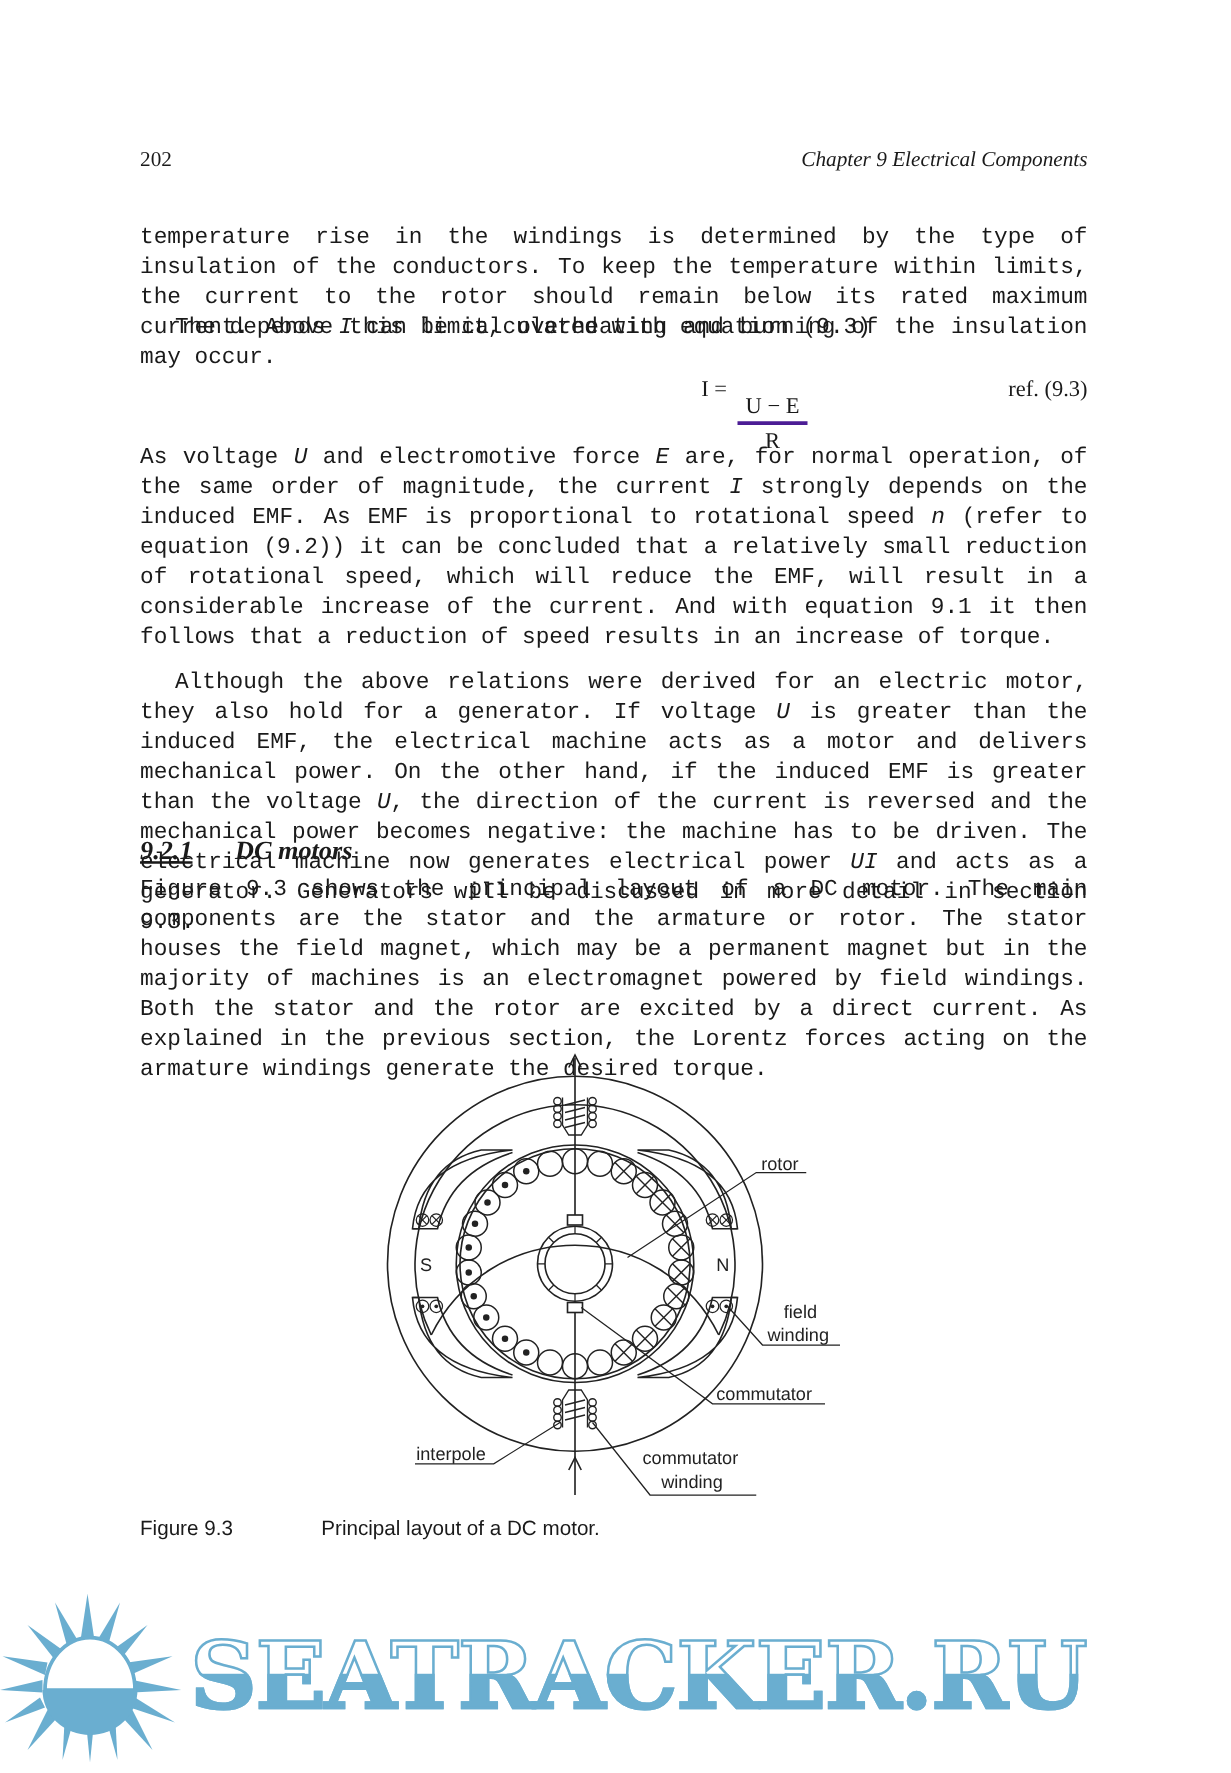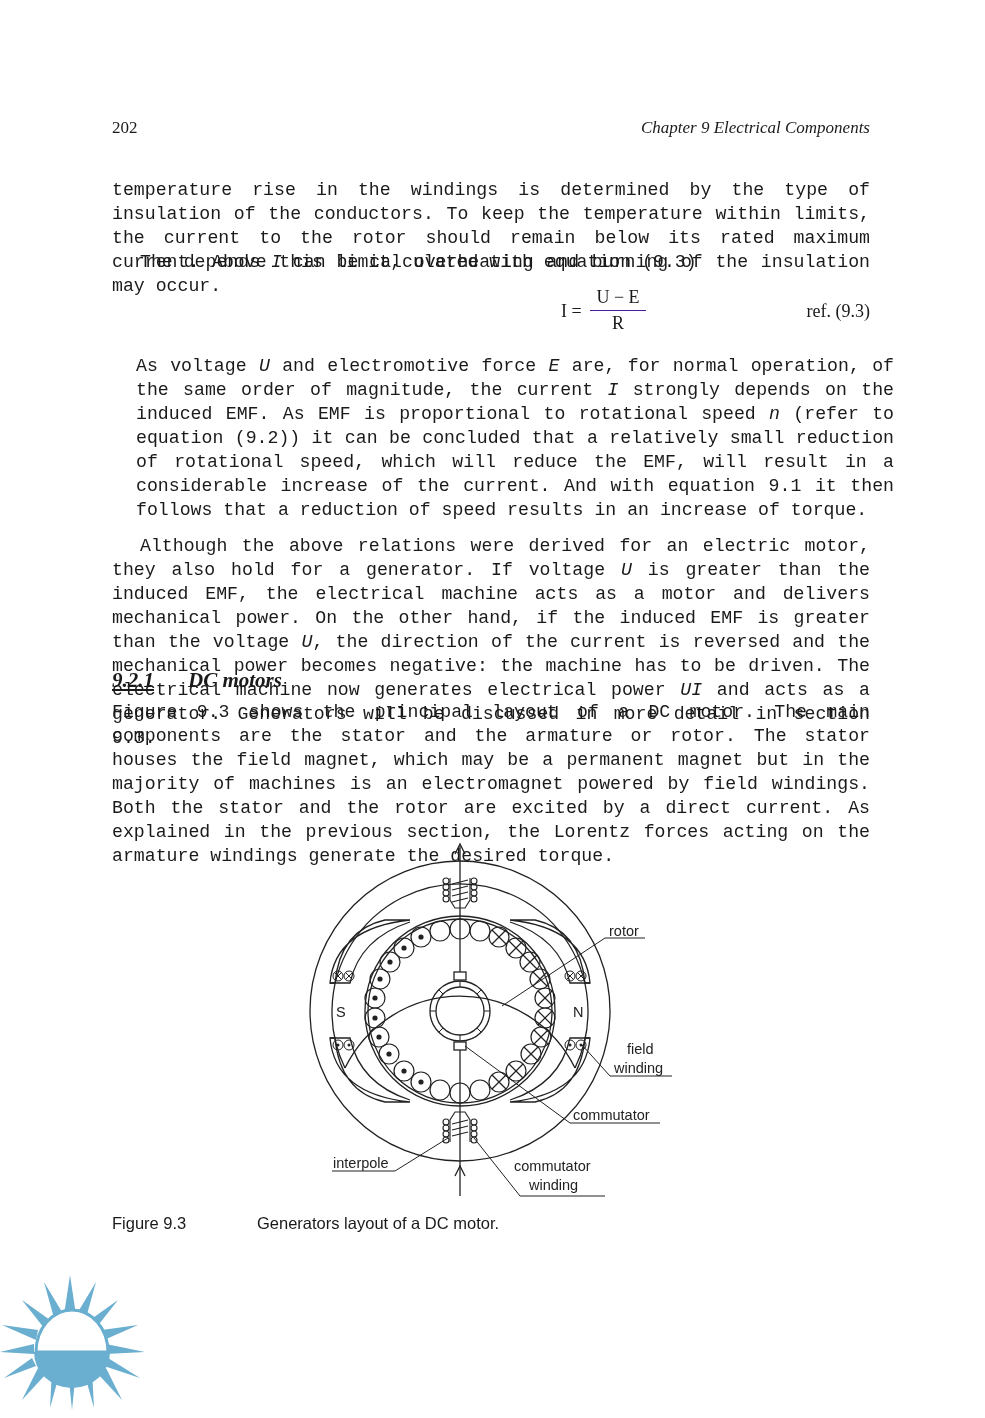--- a/index.html
+++ b/index.html
@@ -14,24 +14,24 @@
     .body-text { position: absolute; left: 112px; width: 758px; font-size: 18.2px; line-height: 24px; text-align: justify; font-family: Liberation Mono, monospace; }
     .body-text p { margin: 0; }
     .indent { text-indent: 28px; }
     .body-text i { font-style: italic; }
 
     #p1 { top: 178px; }
     #p2 { top: 250px; }
     #eq { position: absolute; top: 287px; left: 112px; width: 758px; height: 60px; font-size: 18px; }
     #eq .eq-lhs { position: absolute; left: 449px; top: 14px; }
     #eq .frac { position: absolute; left: 478px; top: 0; width: 56px; text-align: center; }
-    #eq .frac .num { border-bottom: 1px solid #4c1d95; padding-bottom: 2px; }
+    #eq .frac .num { border-bottom: 3px solid #4c1d95; padding-bottom: 2px; margin-top: 27px; }
     #eq .frac .den { padding-top: 2px; }
     #eq .ref { position: absolute; right: 0; top: 14px; }
-    #p3 { top: 354px; margin-left: 24px; }
+    #p3 { top: 354px; }
     #p4 { top: 498px; margin-top: 36px; }
 
     .section-heading { position: absolute; top: 668px; left: 112px; font-size: 21px; font-weight: bold; font-style: italic; }
     .section-heading .num { display: inline-block; width: 76px; text-decoration: underline; }
     #p5 { top: 700px; }
 
     .figure { position: absolute; top: 838px; left: 300px; width: 400px; height: 370px; }
     .caption { position: absolute; top: 1214px; left: 112px; font-size: 16.5px; }
     .caption .fig-label { position: absolute; left: 0; top: 0; white-space: nowrap; }
     .caption .fig-text { position: absolute; left: 145px; top: 0; white-space: nowrap; }
@@ -233,21 +233,21 @@
       <text x="273" y="282">commutator</text>
       <text x="33" y="330">interpole</text>
       <text x="214" y="333">commutator</text>
       <text x="229" y="352">winding</text>
     </g>
   </svg>
 </div>
 
 <div class="caption sans">
   <span class="fig-label">Figure 9.3</span>
-  <span class="fig-text">Generators layout of a DC motor.</span>
+  <span class="fig-text">Principal layout of a DC motor.</span>
 </div>
 
 <div class="watermark">
   <svg width="150" height="140" viewBox="0 0 150 140" xmlns="http://www.w3.org/2000/svg" style="position:absolute;left:0;top:0;">
     <g fill="#6aaed0">
       <polygon points="70,5 76,45 64,45"></polygon>
       <polygon points="96,12 86,48 78,42"></polygon>
       <polygon points="118,30 96,58 90,50"></polygon>
       <polygon points="138,55 104,70 102,60"></polygon>
       <polygon points="145,82 106,84 106,74"></polygon>
@@ -259,13 +259,14 @@
       <polygon points="0,82 34,84 34,74"></polygon>
       <polygon points="4,108 36,96 32,88"></polygon>
       <polygon points="22,130 46,104 38,98"></polygon>
       <polygon points="50,138 60,102 52,100"></polygon>
       <polygon points="94,138 84,102 92,100"></polygon>
       <polygon points="72,140 76,100 68,100"></polygon>
       <path d="M 36 82 A 36 42 0 0 1 108 82 L 108 82 Z" fill="#ffffff" stroke="#6aaed0" stroke-width="3"></path>
       <path d="M 34 82 L 110 82 A 38 36 0 0 1 34 82 Z"></path>
     </g>
   </svg>
+  <div class="wm-text">SEATRACKER.RU</div>
 </div>
 
 </body></html>

